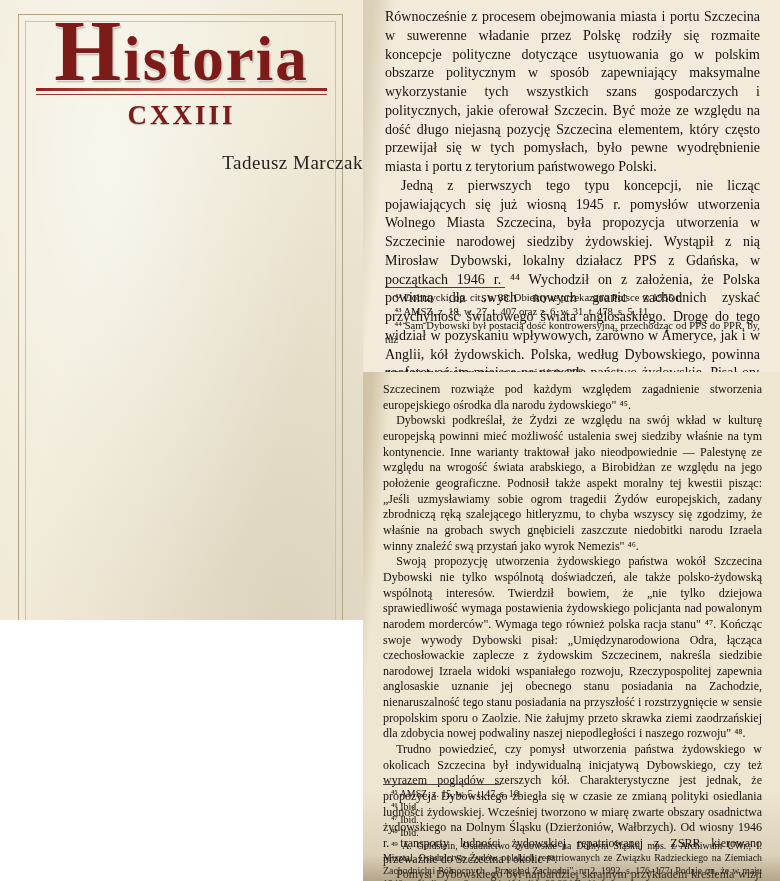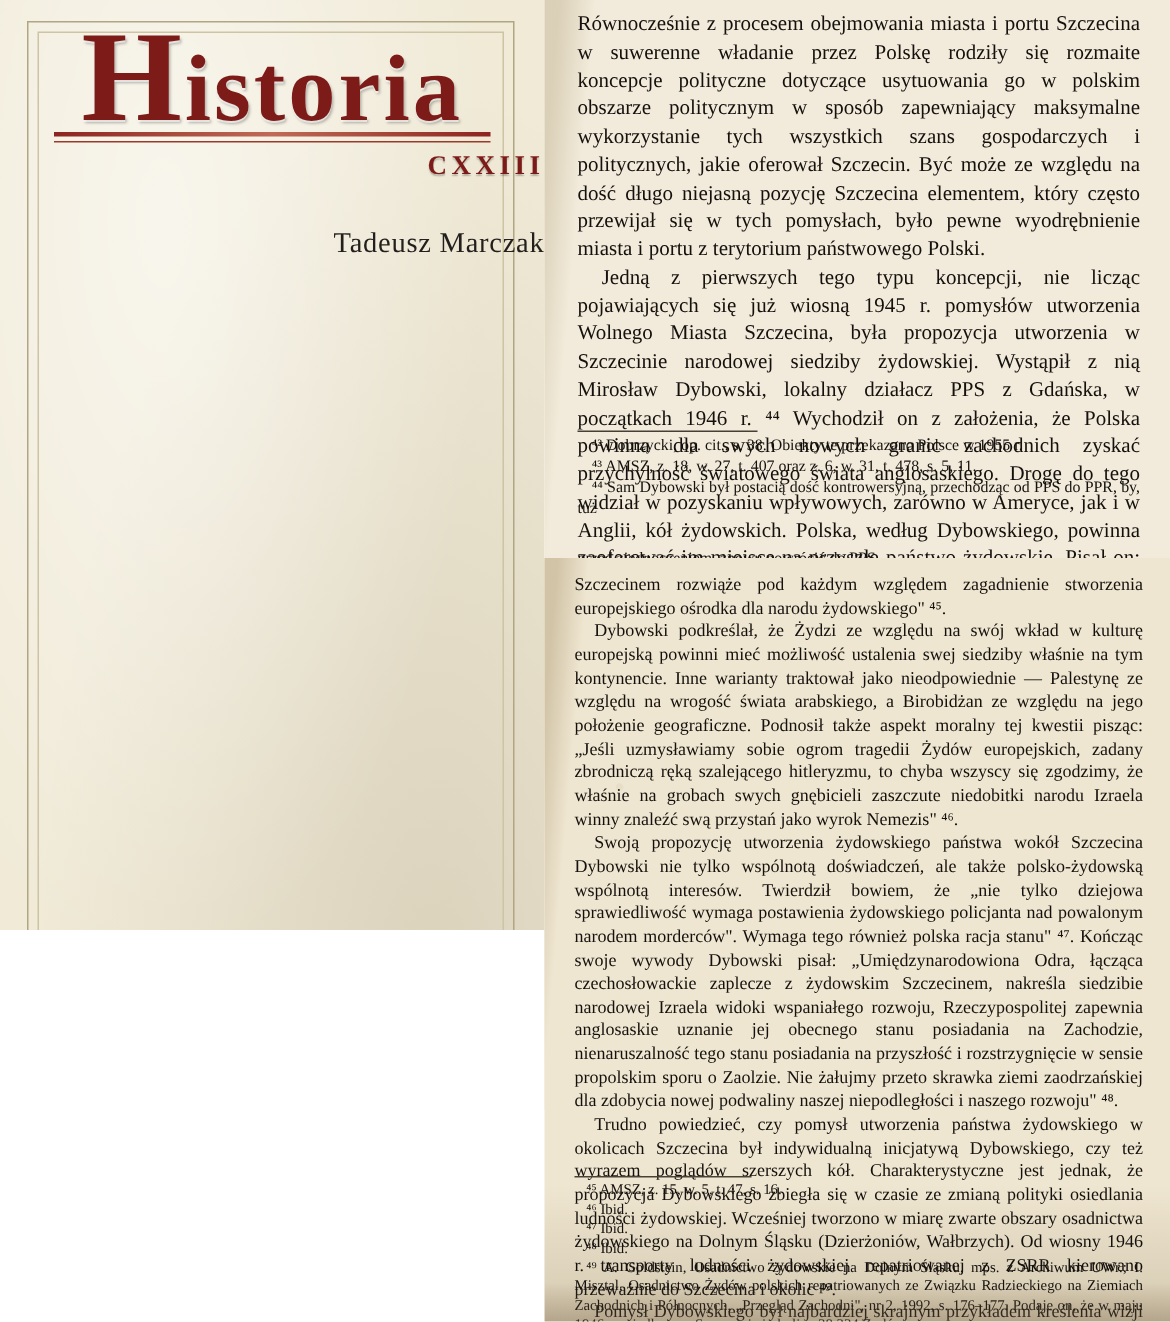--- a/index.html
+++ b/index.html
@@ -42,22 +42,22 @@
     line-height:1;
     text-shadow:0 1px 0 rgba(255,255,255,.6), 1px 2px 2px rgba(0,0,0,.28);
   }
   .series-title .cap{font-size:86px;}
   .series-rule{
     position:absolute;left:36px;right:36px;top:88px;height:3px;
     background:linear-gradient(90deg,#8d2420,#c06b55,#8d2420);
   }
   .series-rule.thin{top:94px;height:1px;background:#9a3a2d;}
   .series-num{
-    position:absolute;left:0;right:0;top:100px;text-align:right;
-    font-size:18px;letter-spacing:3px;color:#7c1b18;font-weight:700;
+    position:absolute;left:0;right:0;top:100px;text-align:center;
+    font-size:27px;letter-spacing:3px;color:#7c1b18;font-weight:700;
     text-shadow:0 1px 1px rgba(0,0,0,.25);
   }
   .author{
     position:absolute;left:0;right:0;top:152px;text-align:right;
     font-size:19px;color:#231f1c;letter-spacing:.5px;
   }
   .booktitle{
     position:absolute;left:26px;right:26px;top:190px;text-align:center;
     font-size:25px;line-height:1.38;color:#171310;font-weight:700;
     letter-spacing:.4px;

